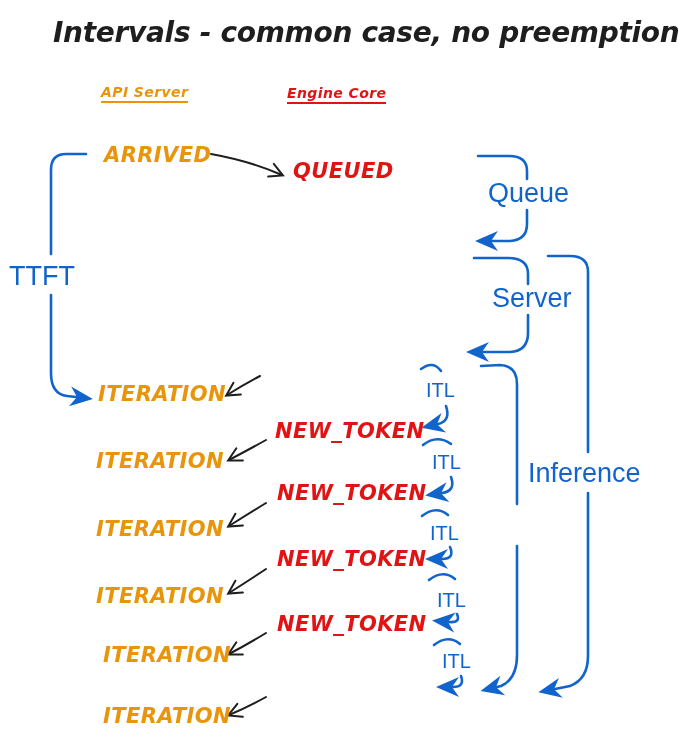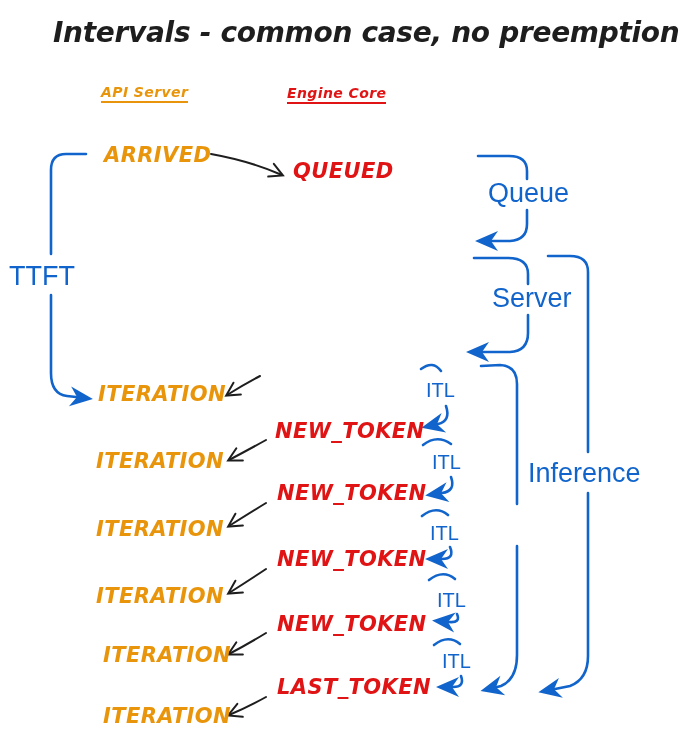--- a/index.html
+++ b/index.html
@@ -105,21 +105,20 @@
   <div class="lbl hw ev api" style="left:96px;  top:518px;">ITERATION</div>
   <div class="lbl hw ev api" style="left:96px;  top:585px;">ITERATION</div>
   <div class="lbl hw ev api" style="left:103px; top:644px;">ITERATION</div>
   <div class="lbl hw ev api" style="left:103px; top:705px;">ITERATION</div>
 
   <div class="lbl hw ev eng" style="left:293px; top:160px;text-align:right;">QUEUED</div>
   <div class="lbl hw ev eng" style="left:275px; top:420px;">NEW_TOKEN</div>
   <div class="lbl hw ev eng" style="left:277px; top:482px;">NEW_TOKEN</div>
   <div class="lbl hw ev eng" style="left:277px; top:548px;">NEW_TOKEN</div>
   <div class="lbl hw ev eng" style="left:277px; top:613px;">NEW_TOKEN</div>
-  <div class="lbl hw ev eng" style="left:277px; top:676px;">LAST_TOKEN</div>
 
   <div class="lbl iv iv-big" style="left:9px;  top:262px;text-align:center;">TTFT</div>
   <div class="lbl iv iv-big" style="left:488px; top:179px;">Queue</div>
   <div class="lbl iv iv-big" style="left:492px; top:284px;">Server</div>
   <div class="lbl iv iv-itl" style="left:426px; top:379px;">ITL</div>
   <div class="lbl iv iv-itl" style="left:432px; top:451px;">ITL</div>
   <div class="lbl iv iv-itl" style="left:430px; top:522px;">ITL</div>
   <div class="lbl iv iv-itl" style="left:437px; top:589px;">ITL</div>
   <div class="lbl iv iv-itl" style="left:442px; top:650px;">ITL</div>
   <div class="lbl iv iv-big" style="left:528px; top:459px;">Inference</div>

